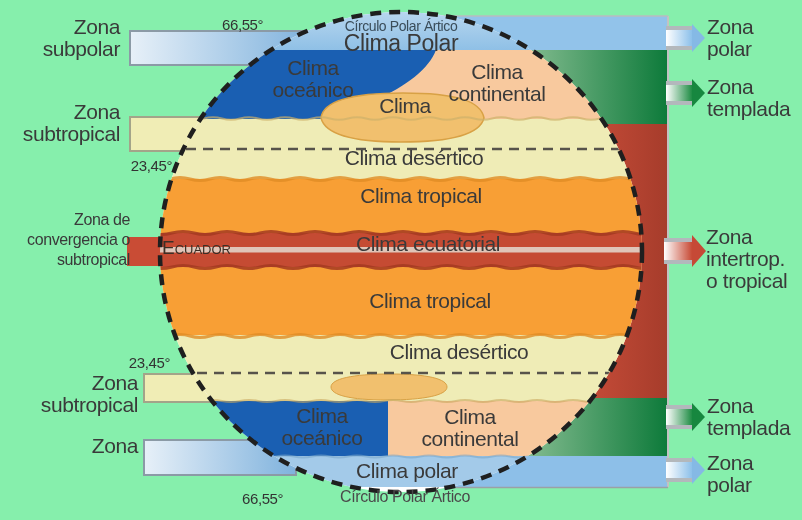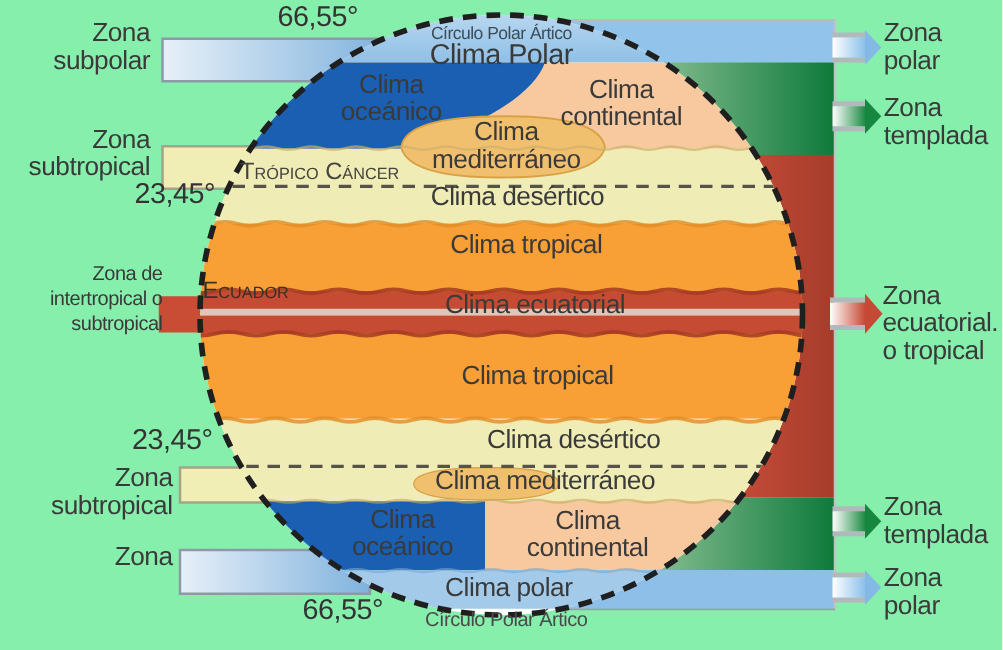--- a/index.html
+++ b/index.html
@@ -11,21 +11,21 @@
   html,body{margin:0;padding:0;background:#fff;}
   #stage{position:relative;width:802px;height:520px;background:#86efac;overflow:hidden;
          font-family:"Liberation Sans",sans-serif;}
   svg{position:absolute;left:0;top:0;}
   .lbl{position:absolute;color:var(--ink);font-size:21px;line-height:22px;
        letter-spacing:-0.4px;white-space:nowrap;}
   .lbl span{display:block;}
   .left-lbl{text-align:right;}
   .right-lbl{text-align:left;}
   .center-lbl{transform:translateX(-50%);text-align:center;}
-  .deg{font-size:23px;color:#333;}
+  .deg{font-size:15px;color:#333;margin-top:12px;}
   .sc{font-variant:small-caps;font-size:19px;color:#45453d;letter-spacing:0;}
   .tiny{font-size:14px;line-height:14px;color:#3a4c59;}
   .tiny2{font-size:16px;line-height:16px;color:#4a4a4a;}
   .big{font-size:23px;}
   .conv{font-size:16px;line-height:20px;}
 </style>
 </head>
 <body>
 
 <div id="stage">
@@ -151,21 +151,21 @@
   <div class="lbl left-lbl" style="right:682px;top:16px">
     <span>Zona</span>
     <span>subpolar</span>
   </div>
   <div class="lbl left-lbl" style="right:682px;top:101px">
     <span>Zona</span>
     <span>subtropical</span>
   </div>
   <div class="lbl left-lbl conv" style="right:672px;top:210px">
     <span>Zona de</span>
-    <span>intertropical o</span>
+    <span>convergencia o</span>
     <span>subtropical</span>
   </div>
   <div class="lbl left-lbl" style="right:664px;top:372px">
     <span>Zona</span>
     <span>subtropical</span>
   </div>
   <div class="lbl left-lbl" style="right:664px;top:435px">
     <span>Zona</span>
   </div>
 
@@ -177,21 +177,21 @@
   <div class="lbl right-lbl" style="left:707px;top:16px">
     <span>Zona</span>
     <span>polar</span>
   </div>
   <div class="lbl right-lbl" style="left:707px;top:76px">
     <span>Zona</span>
     <span>templada</span>
   </div>
   <div class="lbl right-lbl" style="left:706px;top:226px">
     <span>Zona</span>
-    <span>ecuatorial.</span>
+    <span>intertrop.</span>
     <span>o tropical</span>
   </div>
   <div class="lbl right-lbl" style="left:707px;top:395px">
     <span>Zona</span>
     <span>templada</span>
   </div>
   <div class="lbl right-lbl" style="left:707px;top:452px">
     <span>Zona</span>
     <span>polar</span>
   </div>
@@ -201,30 +201,27 @@
   <div class="lbl center-lbl" style="left:313px;top:57px">
     <span>Clima</span>
     <span>oceánico</span>
   </div>
   <div class="lbl center-lbl" style="left:497px;top:61px">
     <span>Clima</span>
     <span>continental</span>
   </div>
   <div class="lbl center-lbl" style="left:405px;top:95px">
     <span>Clima</span>
-    <span>mediterráneo</span>
-  </div>
-  <div class="lbl sc" style="left:192px;top:127px">Trópico Cáncer</div>
+  </div>
   <div class="lbl center-lbl" style="left:414px;top:147px">Clima desértico</div>
   <div class="lbl center-lbl" style="left:421px;top:185px">Clima tropical</div>
-  <div class="lbl sc" style="left:162px;top:222px;color:#3b2f26">Ecuador</div>
+  <div class="lbl sc" style="left:162px;top:237px;color:#3b2f26">Ecuador</div>
   <div class="lbl center-lbl" style="left:428px;top:233px">Clima ecuatorial</div>
   <div class="lbl center-lbl" style="left:430px;top:290px">Clima tropical</div>
   <div class="lbl center-lbl" style="left:459px;top:341px">Clima desértico</div>
-  <div class="lbl center-lbl" style="left:436px;top:374px">Clima mediterráneo</div>
   <div class="lbl center-lbl" style="left:322px;top:405px">
     <span>Clima</span>
     <span>oceánico</span>
   </div>
   <div class="lbl center-lbl" style="left:470px;top:406px">
     <span>Clima</span>
     <span>continental</span>
   </div>
   <div class="lbl center-lbl" style="left:407px;top:460px">Clima polar</div>
   <div class="lbl center-lbl tiny2" style="left:405px;top:489px;color:#4a4a4a">Círculo Polar Ártico</div>

